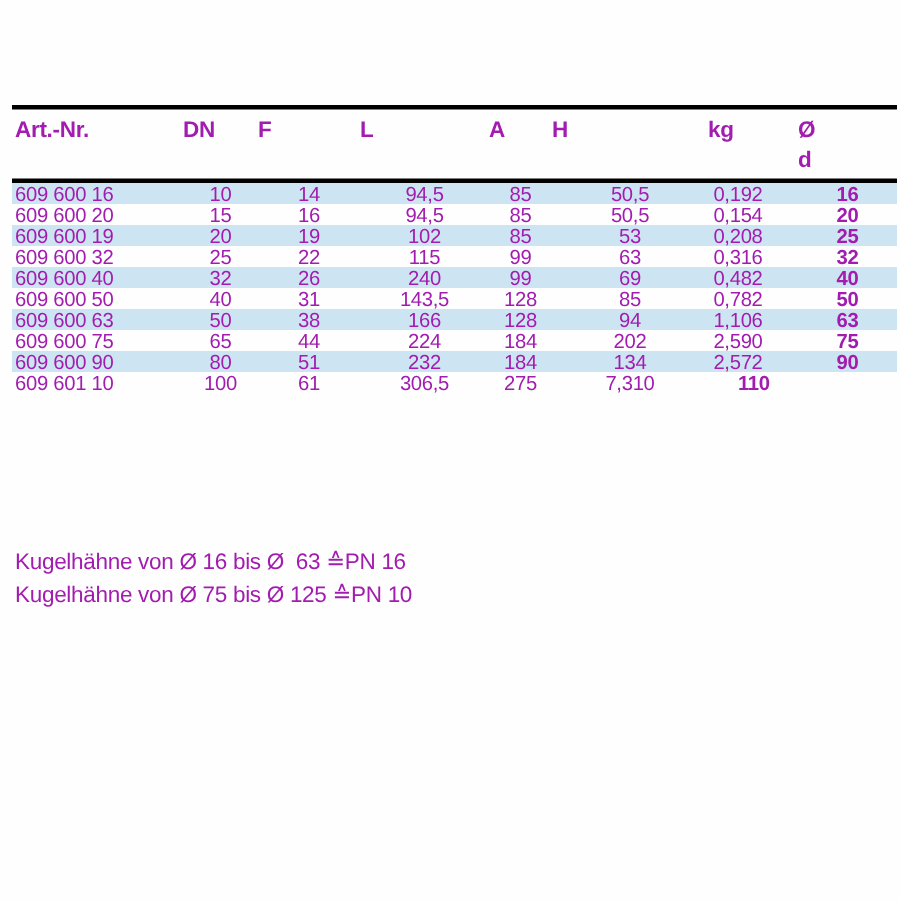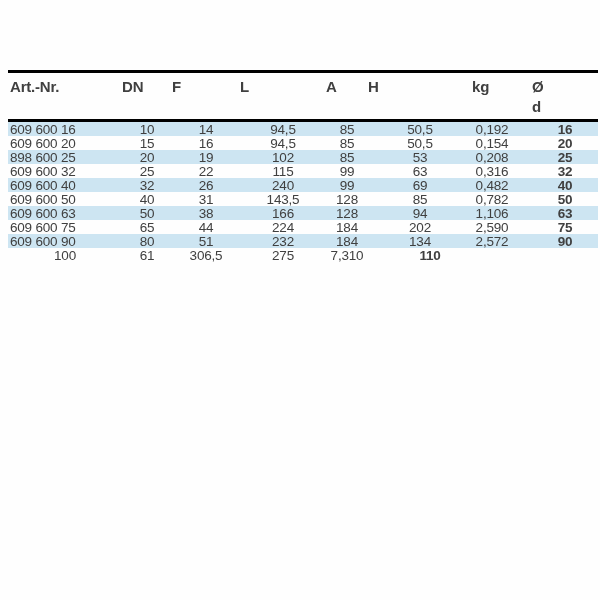--- a/index.html
+++ b/index.html
@@ -6,21 +6,21 @@
     margin: 0;
     padding: 0;
     background: #ffffff;
   }
   .page {
     position: relative;
     width: 600px;
     height: 600px;
     background: #fefefe;
     font-family: "Liberation Sans", "DejaVu Sans", sans-serif;
-    color: #404040;
+    color: #a21caf;
     overflow: hidden;
   }
   .table-wrap {
     position: absolute;
     left: 8px;
     top: 70px;
     width: 590px;
   }
   .rule {
     height: 3px;
@@ -98,21 +98,21 @@
           <div class="cell art">609 600 20</div>
           <div class="cell dn">15</div>
           <div class="cell f">16</div>
           <div class="cell l">94,5</div>
           <div class="cell a">85</div>
           <div class="cell h">50,5</div>
           <div class="cell kg">0,154</div>
           <div class="cell od">20</div>
         </div>
         <div class="grid-row row stripe">
-          <div class="cell art">898 600 25</div>
+          <div class="cell art">609 600 19</div>
           <div class="cell dn">20</div>
           <div class="cell f">19</div>
           <div class="cell l">102</div>
           <div class="cell a">85</div>
           <div class="cell h">53</div>
           <div class="cell kg">0,208</div>
           <div class="cell od">25</div>
         </div>
         <div class="grid-row row">
           <div class="cell art">609 600 32</div>
@@ -168,24 +168,29 @@
           <div class="cell art">609 600 90</div>
           <div class="cell dn">80</div>
           <div class="cell f">51</div>
           <div class="cell l">232</div>
           <div class="cell a">184</div>
           <div class="cell h">134</div>
           <div class="cell kg">2,572</div>
           <div class="cell od">90</div>
         </div>
         <div class="grid-row row">
+          <div class="cell art">609 601 10</div>
           <div class="cell dn">100</div>
           <div class="cell f">61</div>
           <div class="cell l">306,5</div>
           <div class="cell a">275</div>
           <div class="cell kg">7,310</div>
           <div class="cell od">110</div>
         </div>
       </div>
   </div>
 
+  <div class="notes">
+    <div class="note">Kugelhähne von Ø 16 bis Ø  63 ≙PN 16</div>
+    <div class="note">Kugelhähne von Ø 75 bis Ø 125 ≙PN 10</div>
+  </div>
 
 </div>
 
 </body></html>

